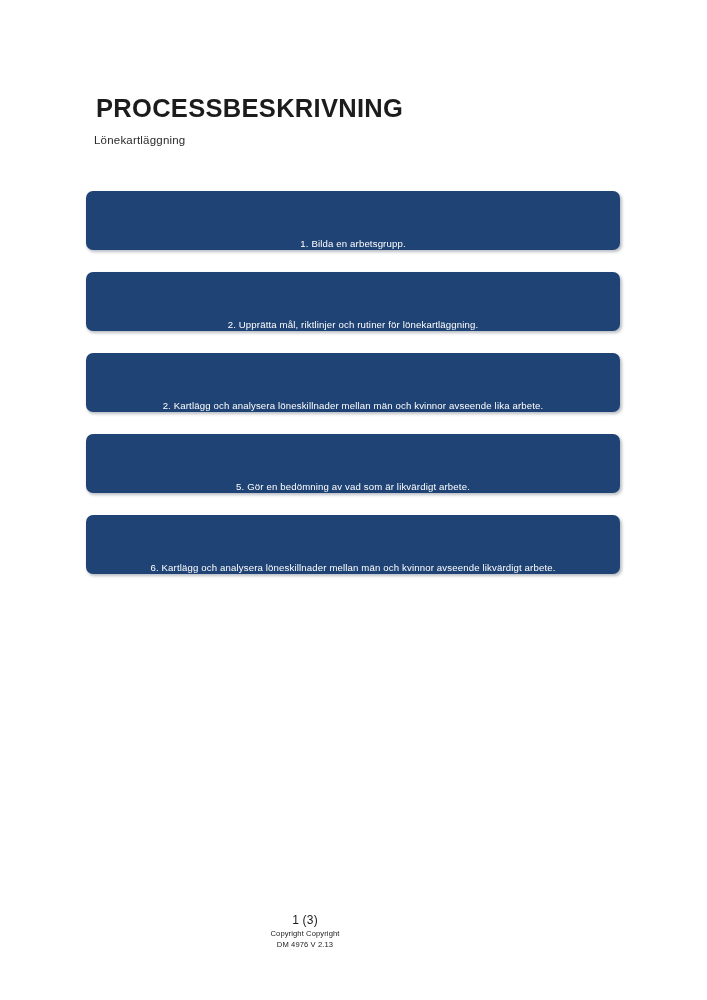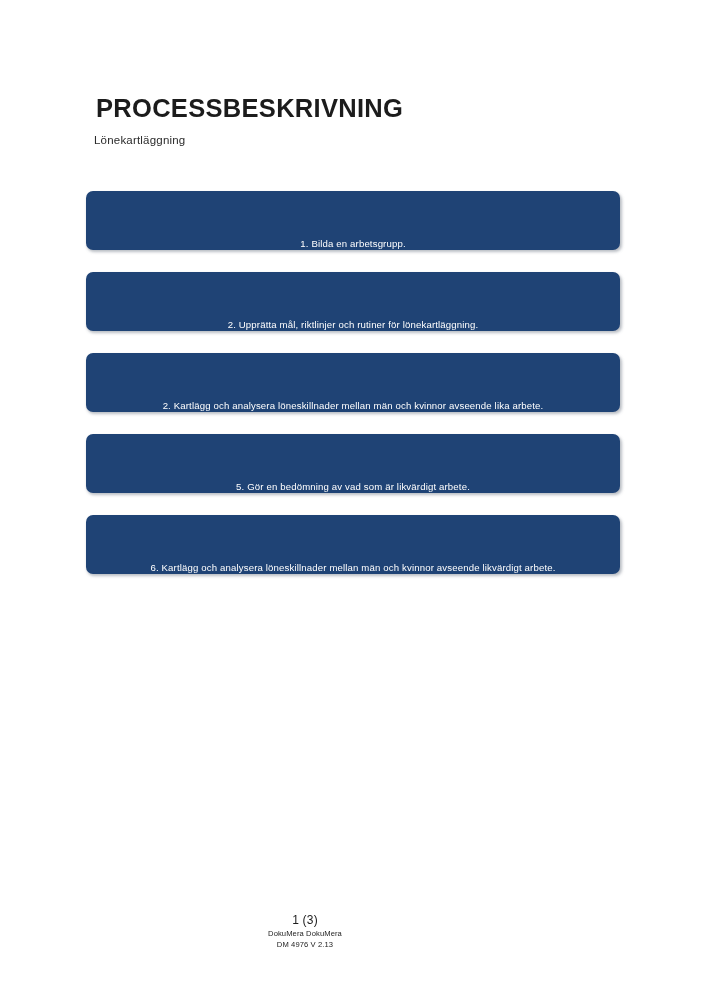--- a/index.html
+++ b/index.html
@@ -139,17 +139,17 @@
     </div>
 
     <div class="process-step">
       <span class="process-step-label">6. Kartlägg och analysera löneskillnader mellan män och kvinnor avseende likvärdigt arbete.</span>
     </div>
 
   </div>
 
   <div class="footer">
     <div class="footer-page-number">1 (3)</div>
-    <div class="footer-copyright">DokuMera DokuMera</div>
+    <div class="footer-copyright">Copyright Copyright</div>
     <div class="footer-docref">DM 4976 V 2.13</div>
   </div>
 
 </div>
 
 </body></html>

